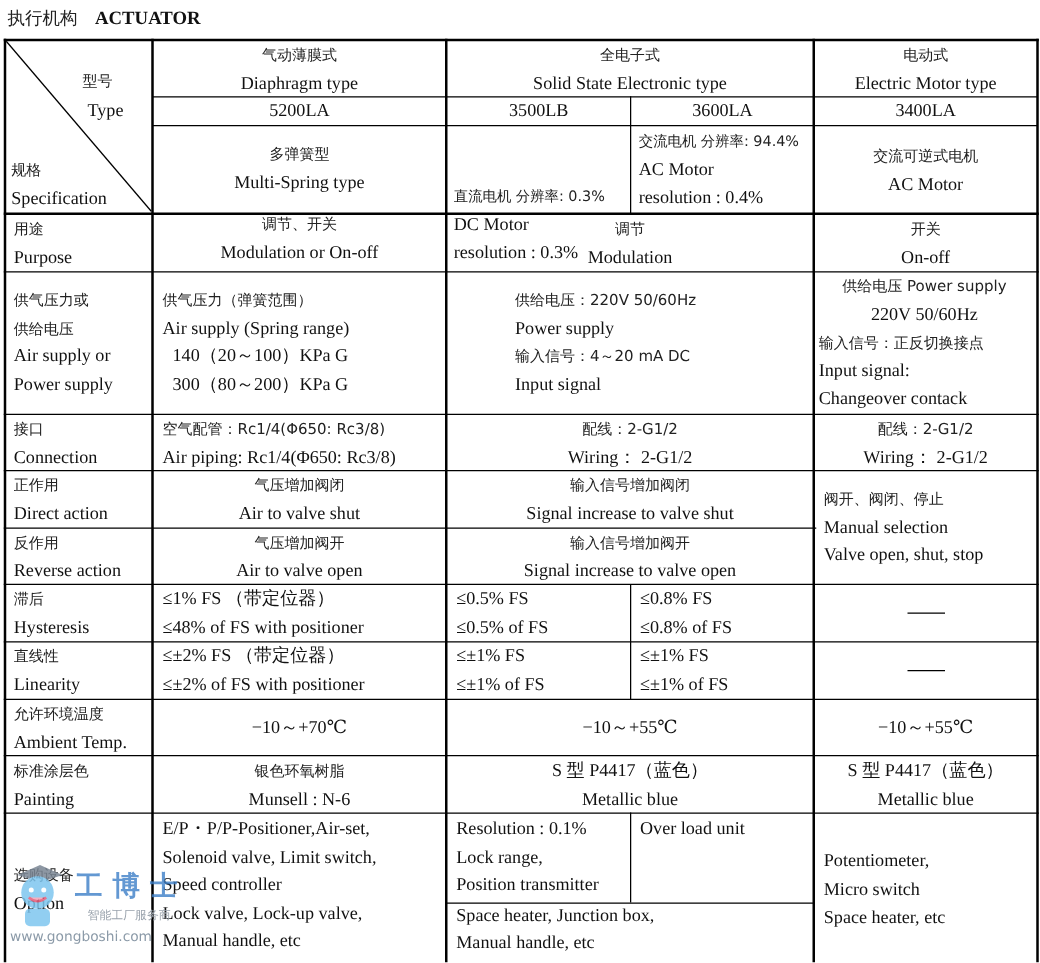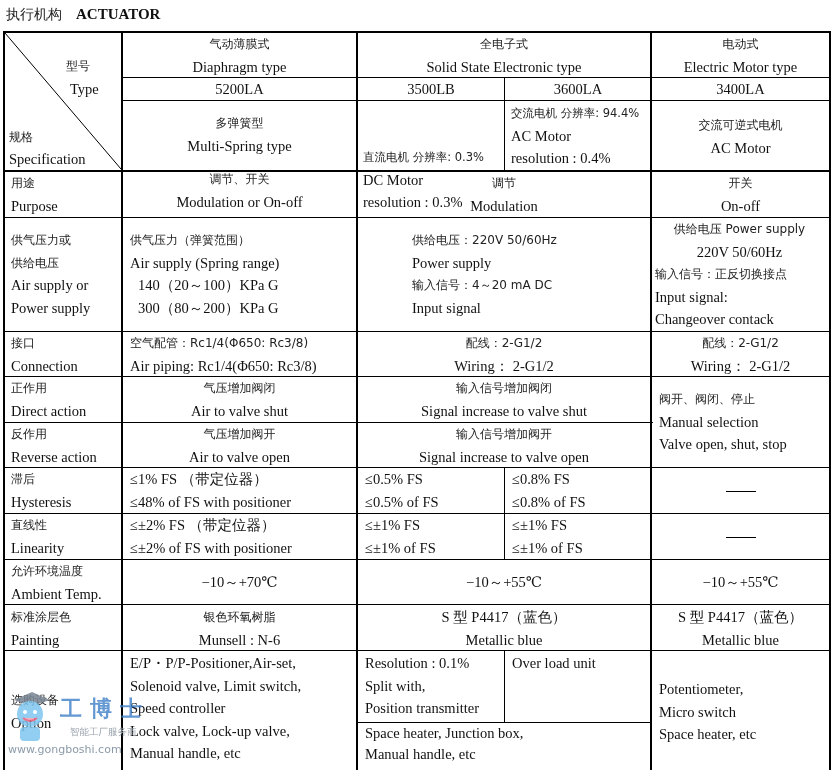--- a/index.html
+++ b/index.html
@@ -264,21 +264,21 @@
   </div>
   <div class="cell" style="left:124px;top:652px;width:233px;">
     <div>E/P・P/P-Positioner,Air-set,</div>
     <div>Solenoid valve, Limit switch,</div>
     <div>Speed controller</div>
     <div>Lock valve, Lock-up valve,</div>
     <div>Manual handle, etc</div>
   </div>
   <div class="cell" style="left:359px;top:652px;width:146px;">
     <div>Resolution : 0.1%</div>
-    <div>Split with,</div>
+    <div>Lock range,</div>
     <div>Position transmitter</div>
   </div>
   <div class="cell" style="left:506px;top:652px;width:145px;">
     <div>Over load unit</div>
   </div>
   <div class="cell" style="left:359px;top:723px;width:292px;line-height:21px;">
     <div>Space heater, Junction box,</div>
     <div>Manual handle, etc</div>
   </div>
   <div class="cell" style="left:653px;top:678px;width:177px;">

